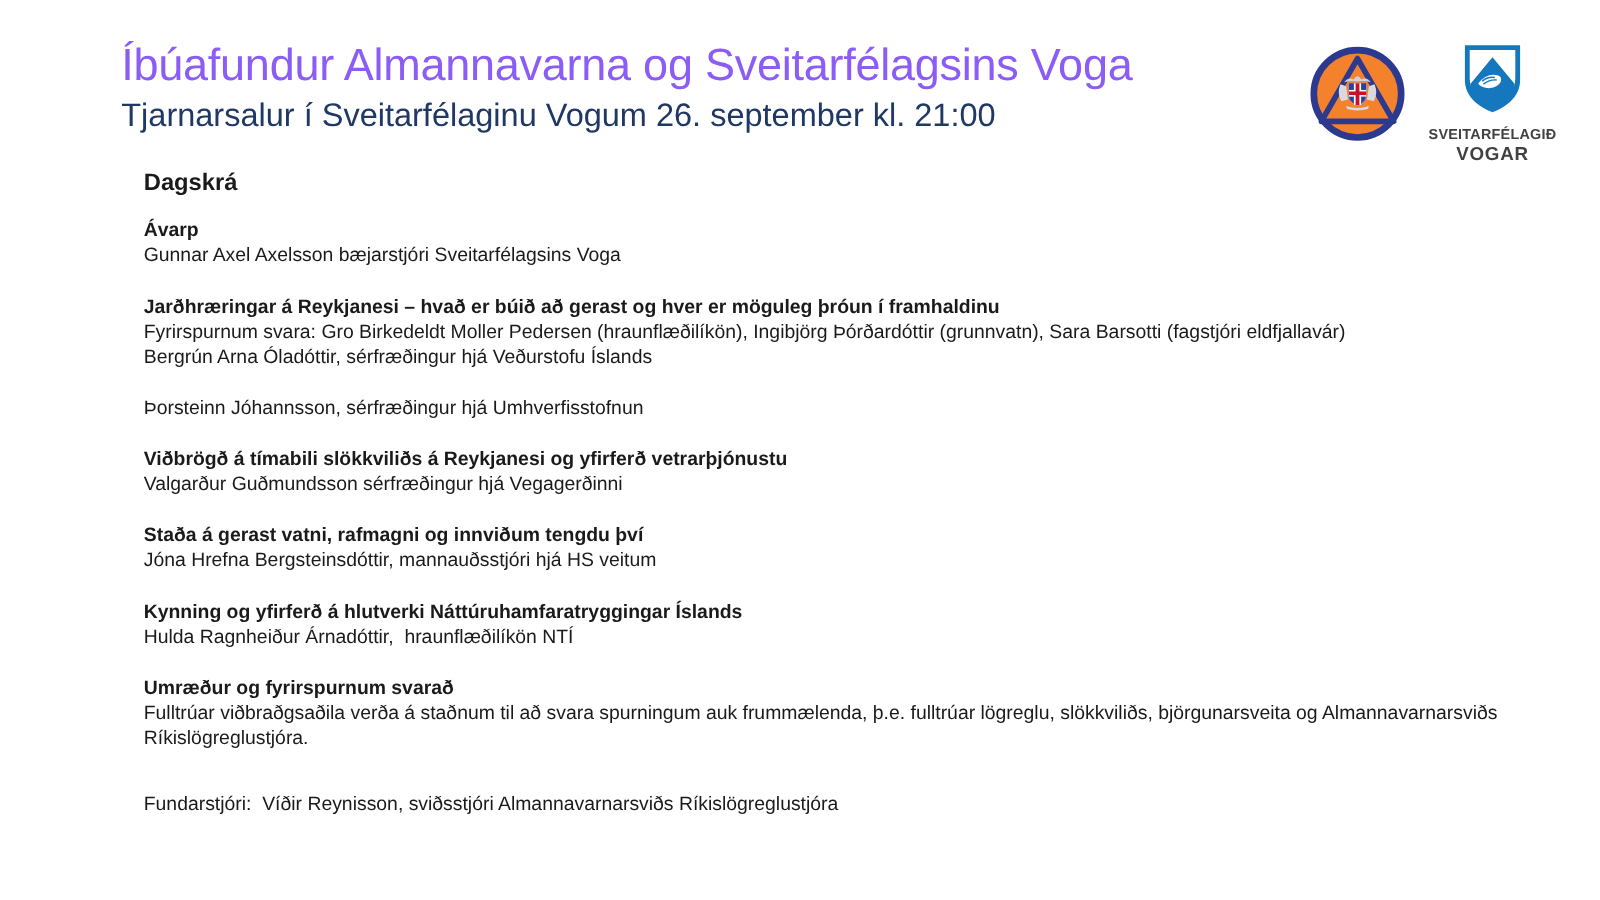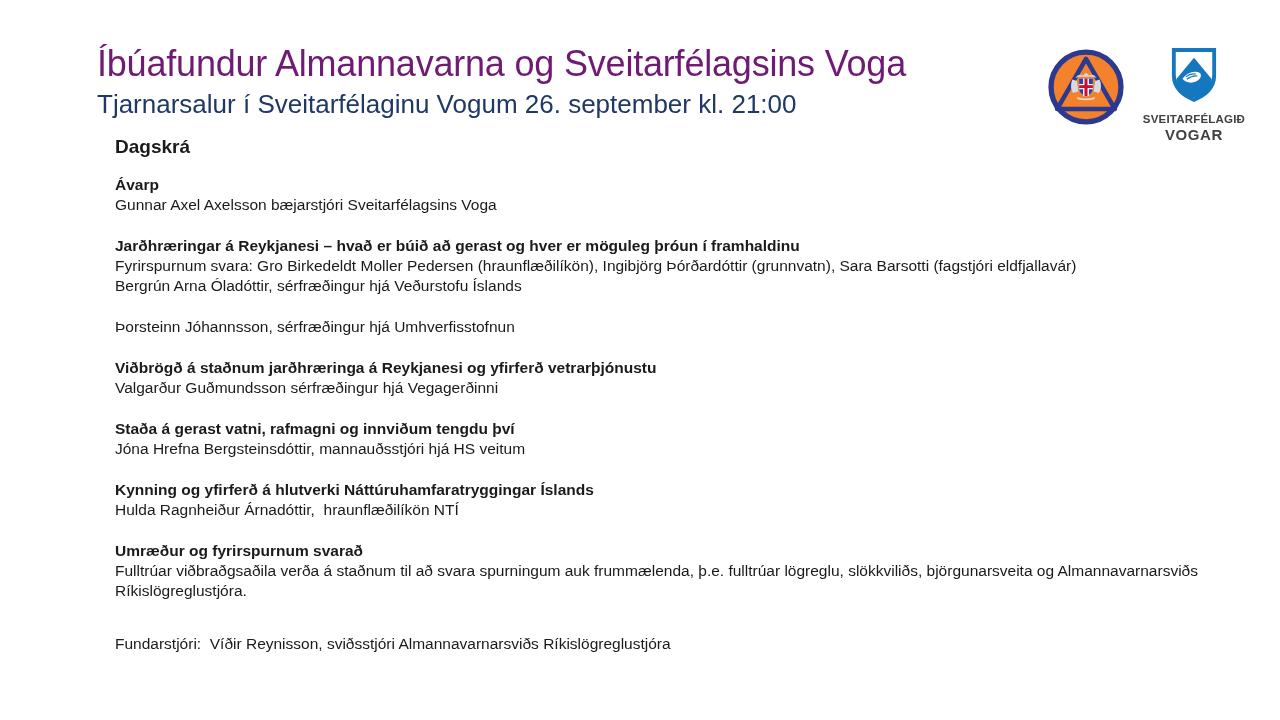--- a/index.html
+++ b/index.html
@@ -11,35 +11,34 @@
     overflow: hidden;
     position: relative;
   }
   .slide { position: absolute; inset: 0; background: #fff; }
 
   
   .header { position: absolute; top: 30px; left: 97px; right: 40px; }
   .title {
     font-size: 36px;
     font-weight: 500;
-    color: #701a75;
+    color: #8b5cf6;
     letter-spacing: -0.2px;
     line-height: 1.2;
-    margin-top: 12px;
   }
   .subtitle {
     font-size: 26px;
     font-weight: 500;
     color: #1f3864;
     margin-top: 4px;
     line-height: 1.2;
   }
 
   
-  .logo-group { position: absolute; top: 46px; right: 34px; display: flex; align-items: flex-start; gap: 18px; }
+  .logo-group { position: absolute; top: 34px; right: 34px; display: flex; align-items: flex-start; gap: 18px; }
   .av-logo { width: 76px; height: 76px; margin-top: 3px; }
   .vogar-logo { width: 104px; display: flex; flex-direction: column; align-items: center; }
   .vogar-shield { width: 48px; height: 58px; }
   .vogar-text { text-align: center; margin-top: 5px; color: #414042; font-weight: 700; line-height: 1.15; }
   .vogar-line1 { font-size: 11.5px; letter-spacing: 0.2px; }
   .vogar-line2 { font-size: 15px; letter-spacing: 0.6px; }
 
   
   .content { position: absolute; top: 136px; left: 89px; width: 1090px; margin-left: 26px; }
   .section-heading {
@@ -131,21 +130,21 @@
       <div class="item-title">Jarðhræringar á Reykjanesi – hvað er búið að gerast og hver er möguleg þróun í framhaldinu</div>
       <div class="item-line">Fyrirspurnum svara: Gro Birkedeldt Moller Pedersen (hraunflæðilíkön), Ingibjörg Þórðardóttir (grunnvatn), Sara Barsotti (fagstjóri eldfjallavár)</div>
       <div class="item-line">Bergrún Arna Óladóttir, sérfræðingur hjá Veðurstofu Íslands</div>
     </div>
 
     <div class="agenda-item">
       <div class="item-line">Þorsteinn Jóhannsson, sérfræðingur hjá Umhverfisstofnun</div>
     </div>
 
     <div class="agenda-item">
-      <div class="item-title">Viðbrögð á staðnum jarðhræringa á Reykjanesi og yfirferð vetrarþjónustu</div>
+      <div class="item-title">Viðbrögð á tímabili slökkviliðs á Reykjanesi og yfirferð vetrarþjónustu</div>
       <div class="item-line">Valgarður Guðmundsson sérfræðingur hjá Vegagerðinni</div>
     </div>
 
     <div class="agenda-item">
       <div class="item-title">Staða á gerast vatni, rafmagni og innviðum tengdu því</div>
       <div class="item-line">Jóna Hrefna Bergsteinsdóttir, mannauðsstjóri hjá HS veitum</div>
     </div>
 
     <div class="agenda-item">
       <div class="item-title">Kynning og yfirferð á hlutverki Náttúruhamfaratryggingar Íslands</div>

